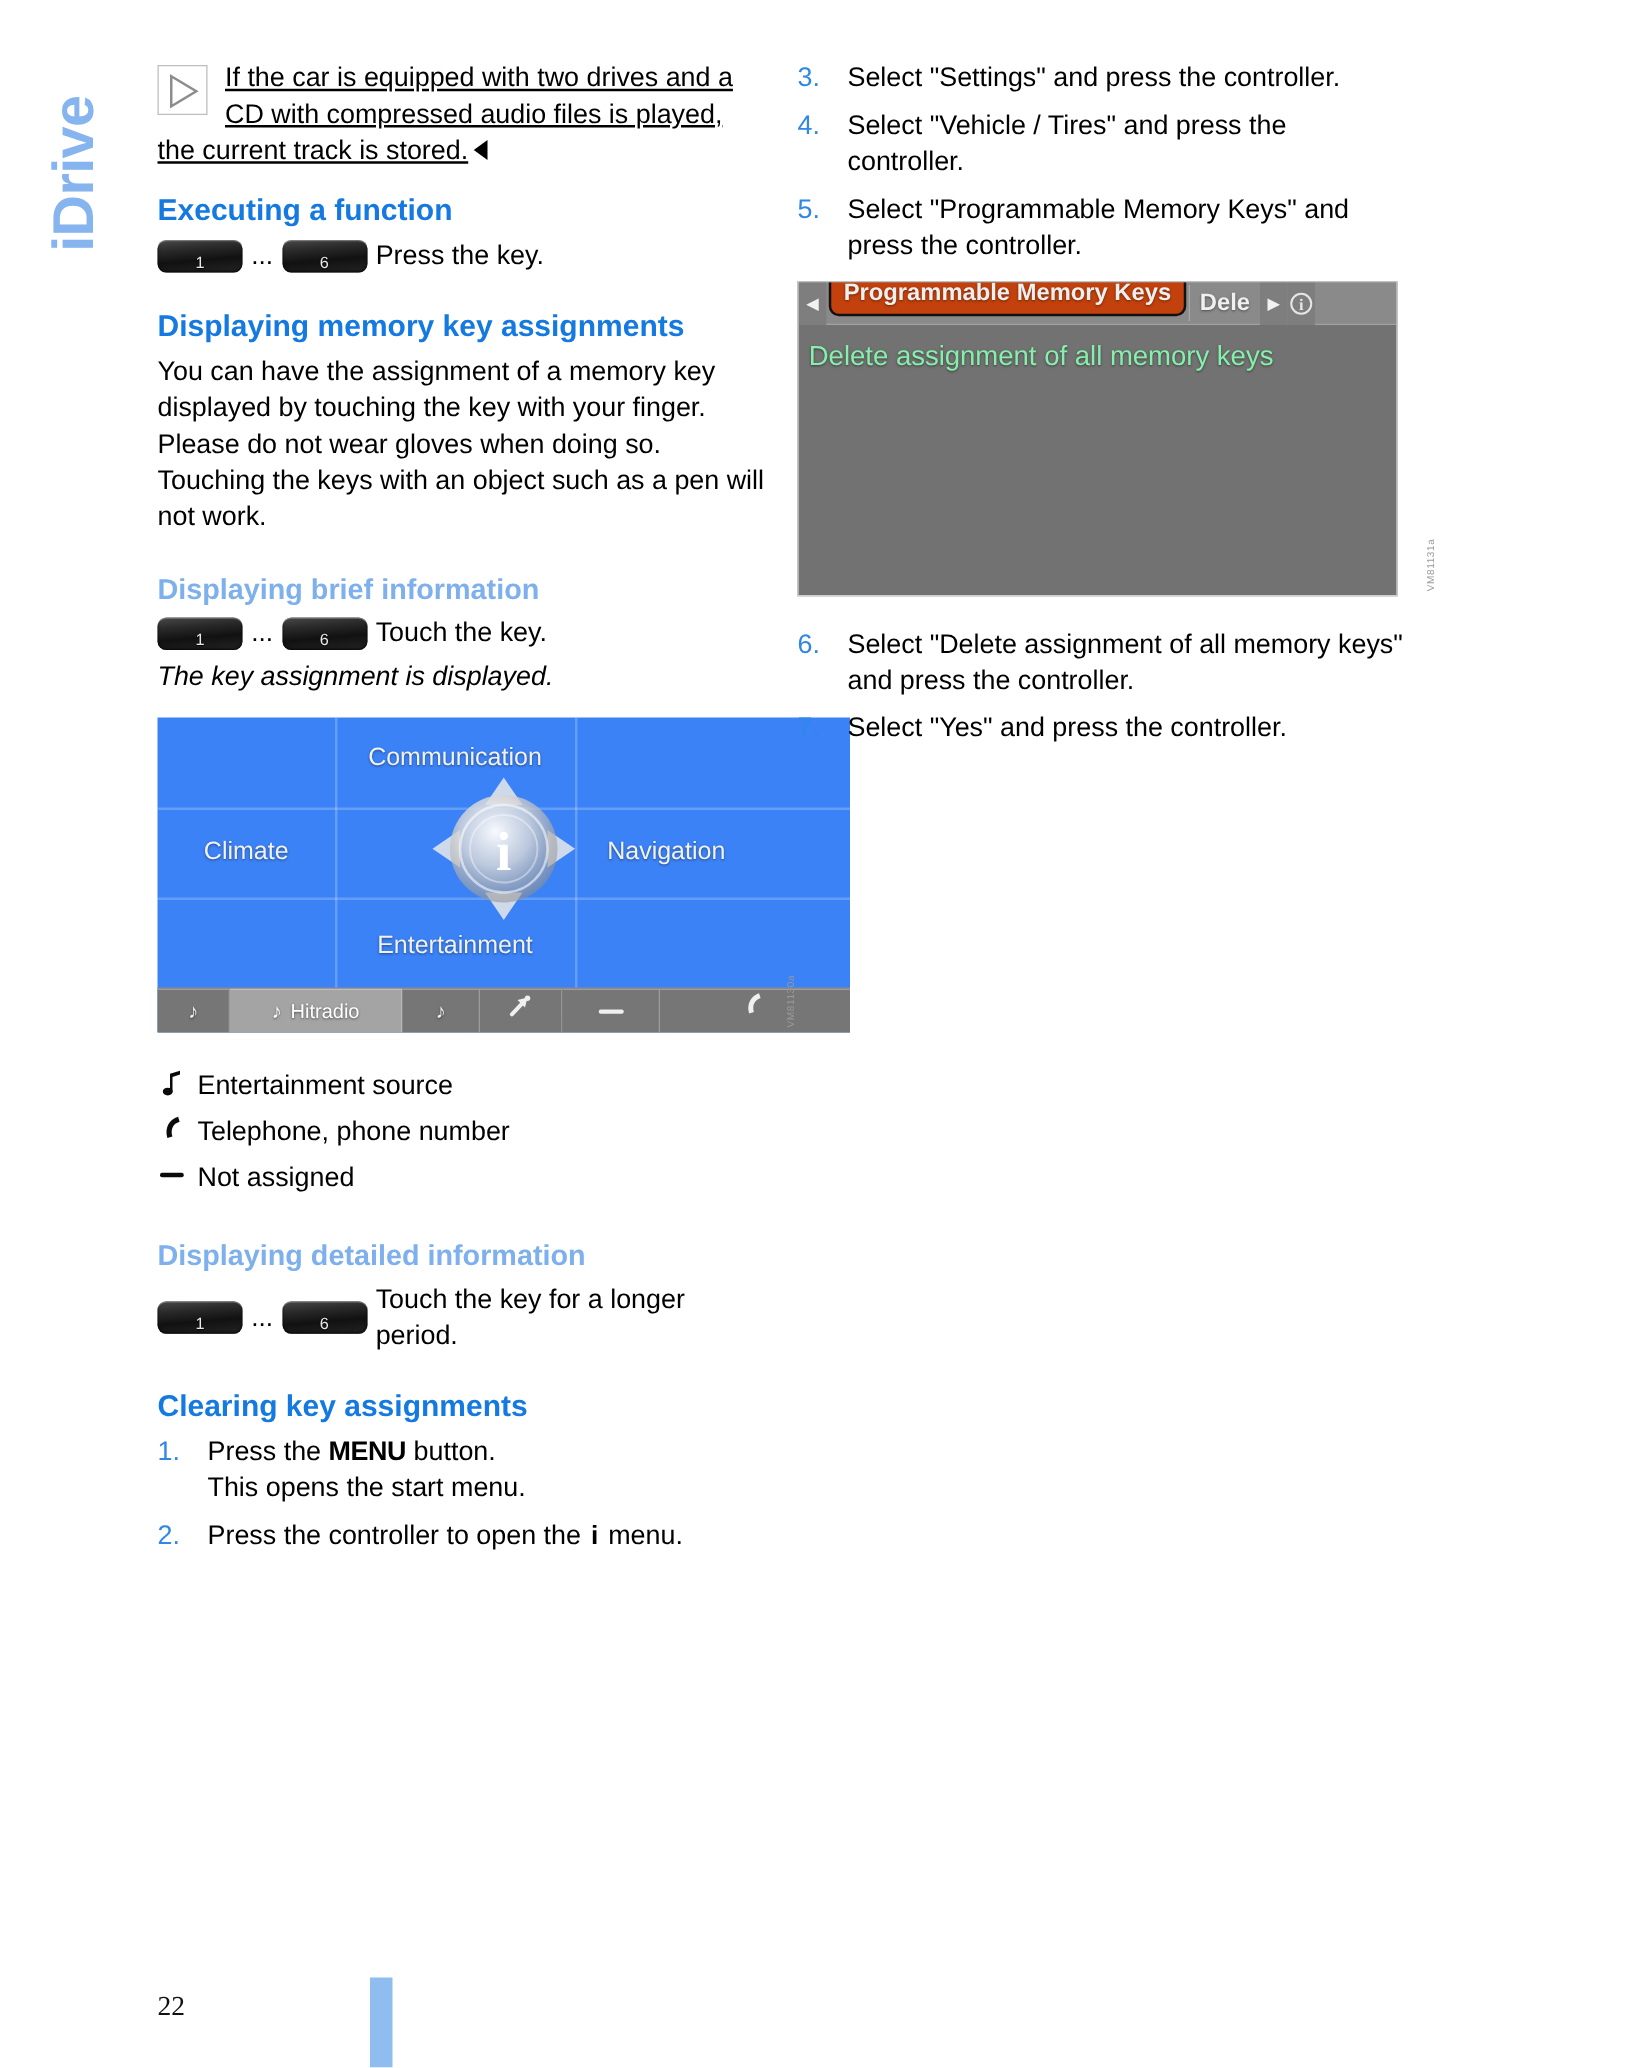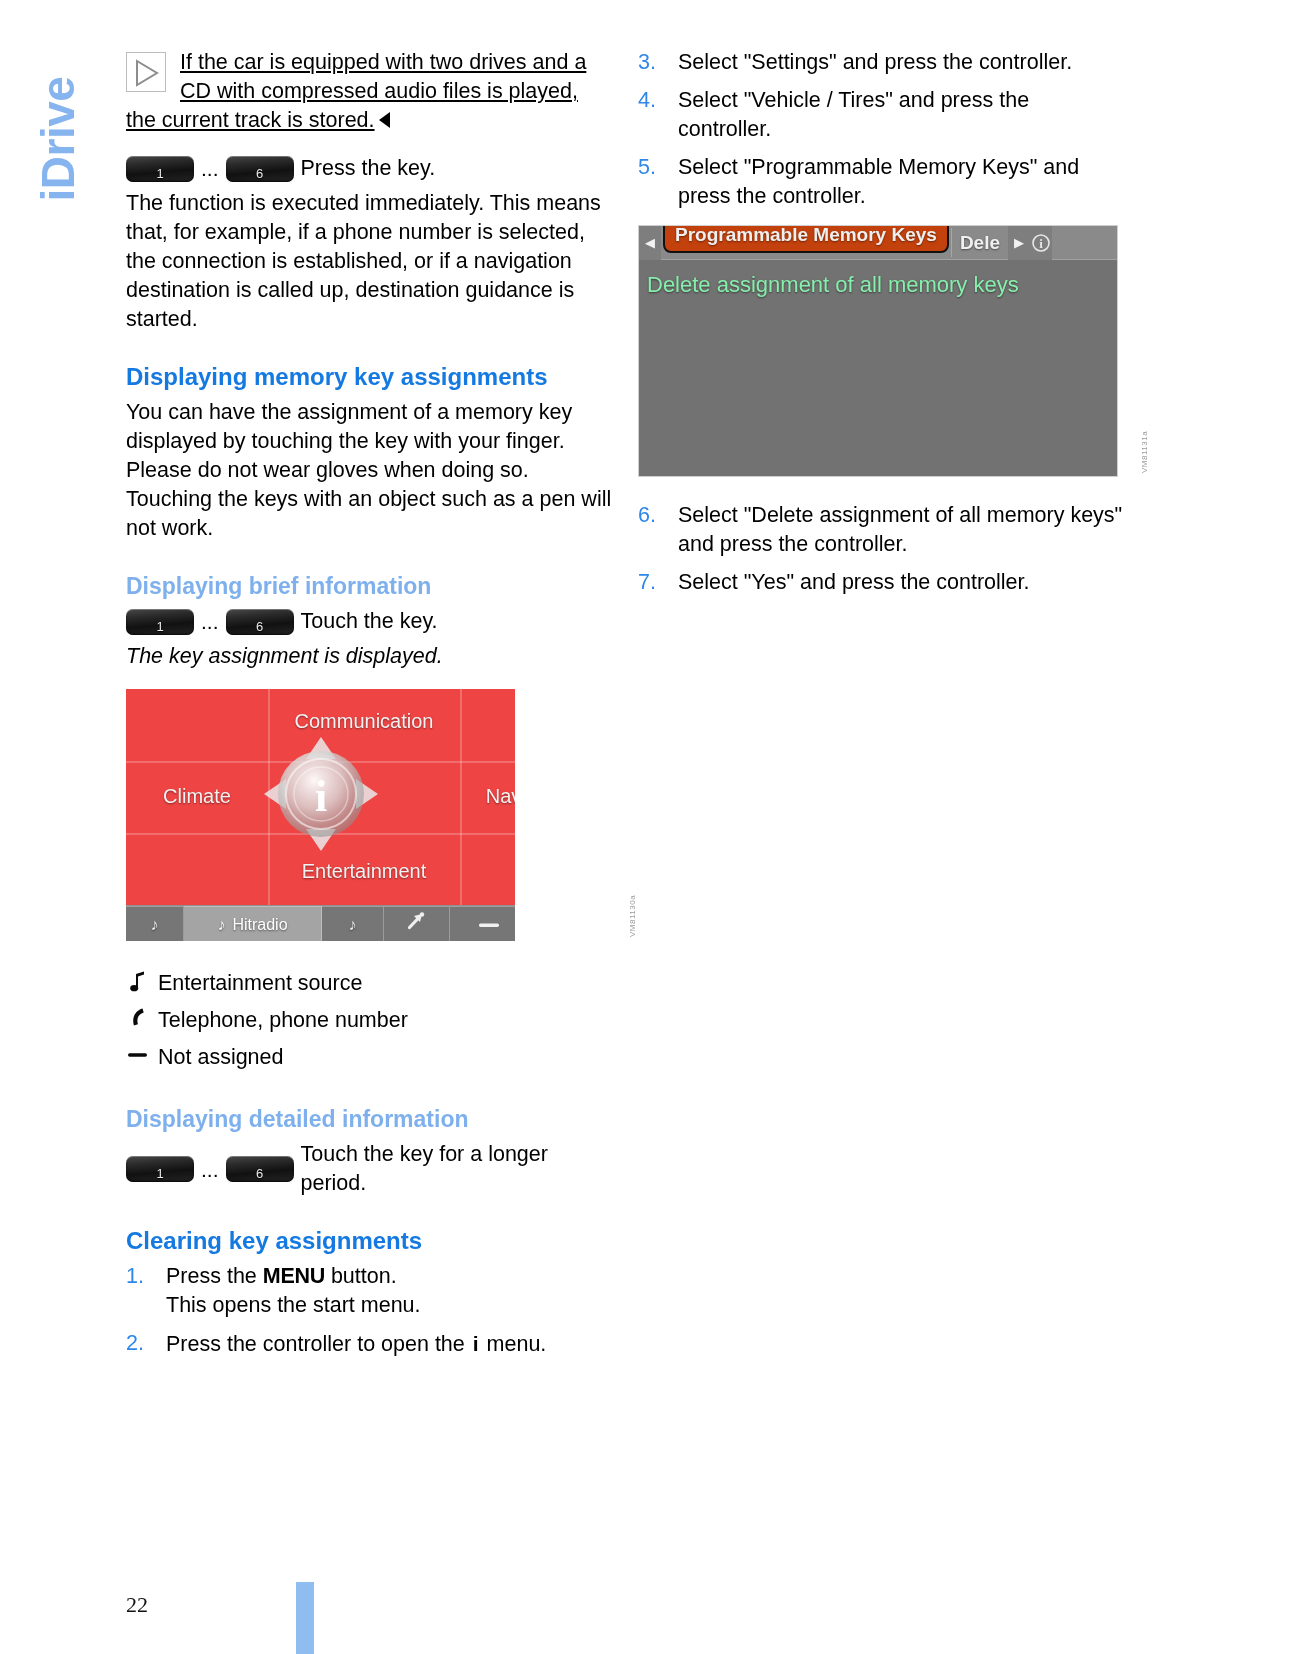--- a/index.html
+++ b/index.html
@@ -123,22 +123,22 @@
     color:#9a9a9a;
     letter-spacing:0.5px;
     white-space:nowrap;
     transform:rotate(-90deg);
     transform-origin:left top;
     font-family:"Liberation Sans", sans-serif;
   }
 
   
   .startmenu {
-    width:389px; height:252px;
-    background:#ef4444;
+    width:554px; height:252px;
+    background:#3b82f6;
     position:relative;
     overflow:hidden;
   }
   .sm-grid { position:absolute; inset:0; }
   .sm-vline { position:absolute; top:0; bottom:36px; width:2px; background:rgba(255,255,255,.22); }
   .sm-hline { position:absolute; left:0; right:0; height:2px; background:rgba(255,255,255,.22); }
   .sm-cell {
     position:absolute;
     color:#f2f2f2;
     font-size:20px;
@@ -284,33 +284,33 @@
 
   <div class="note para">
     <div class="note-icon">
       <svg width="28" height="30" viewBox="0 0 28 30" aria-hidden="true">
         <polygon points="4,3 24,15 4,27" fill="none" stroke="#8d8d8d" stroke-width="2"></polygon>
       </svg>
     </div>
     <div class="note-text"><span>If the car is equipped with two drives and a CD with compressed audio files is played, the current track is stored.</span><span class="end-mark"></span></div>
   </div>
 
+  <h2 class="heading">Executing a function</h2>
 
   <div class="keyline">
     <span class="memkey">
         <span>1</span>
       </span>
     <span class="ellipsis">...</span>
     <span class="memkey">
         <span>6</span>
       </span>
     <span class="keyline-text">Press the key.</span>
   </div>
 
-  <p class="para" style="margin-top:6px;">The function is executed immediately. This means that, for example, if a phone number is selected, the connection is established, or if a navigation destination is called up, destination guidance is started.</p>
 
   <h2 class="heading space-above">Displaying memory key assignments</h2>
   <p class="para">You can have the assignment of a memory key displayed by touching the key with your finger. Please do not wear gloves when doing so. Touching the keys with an object such as a pen will not work.</p>
 
   <h3 class="subheading">Displaying brief information</h3>
 
   <div class="keyline">
     <span class="memkey">
         <span>1</span>
       </span>

